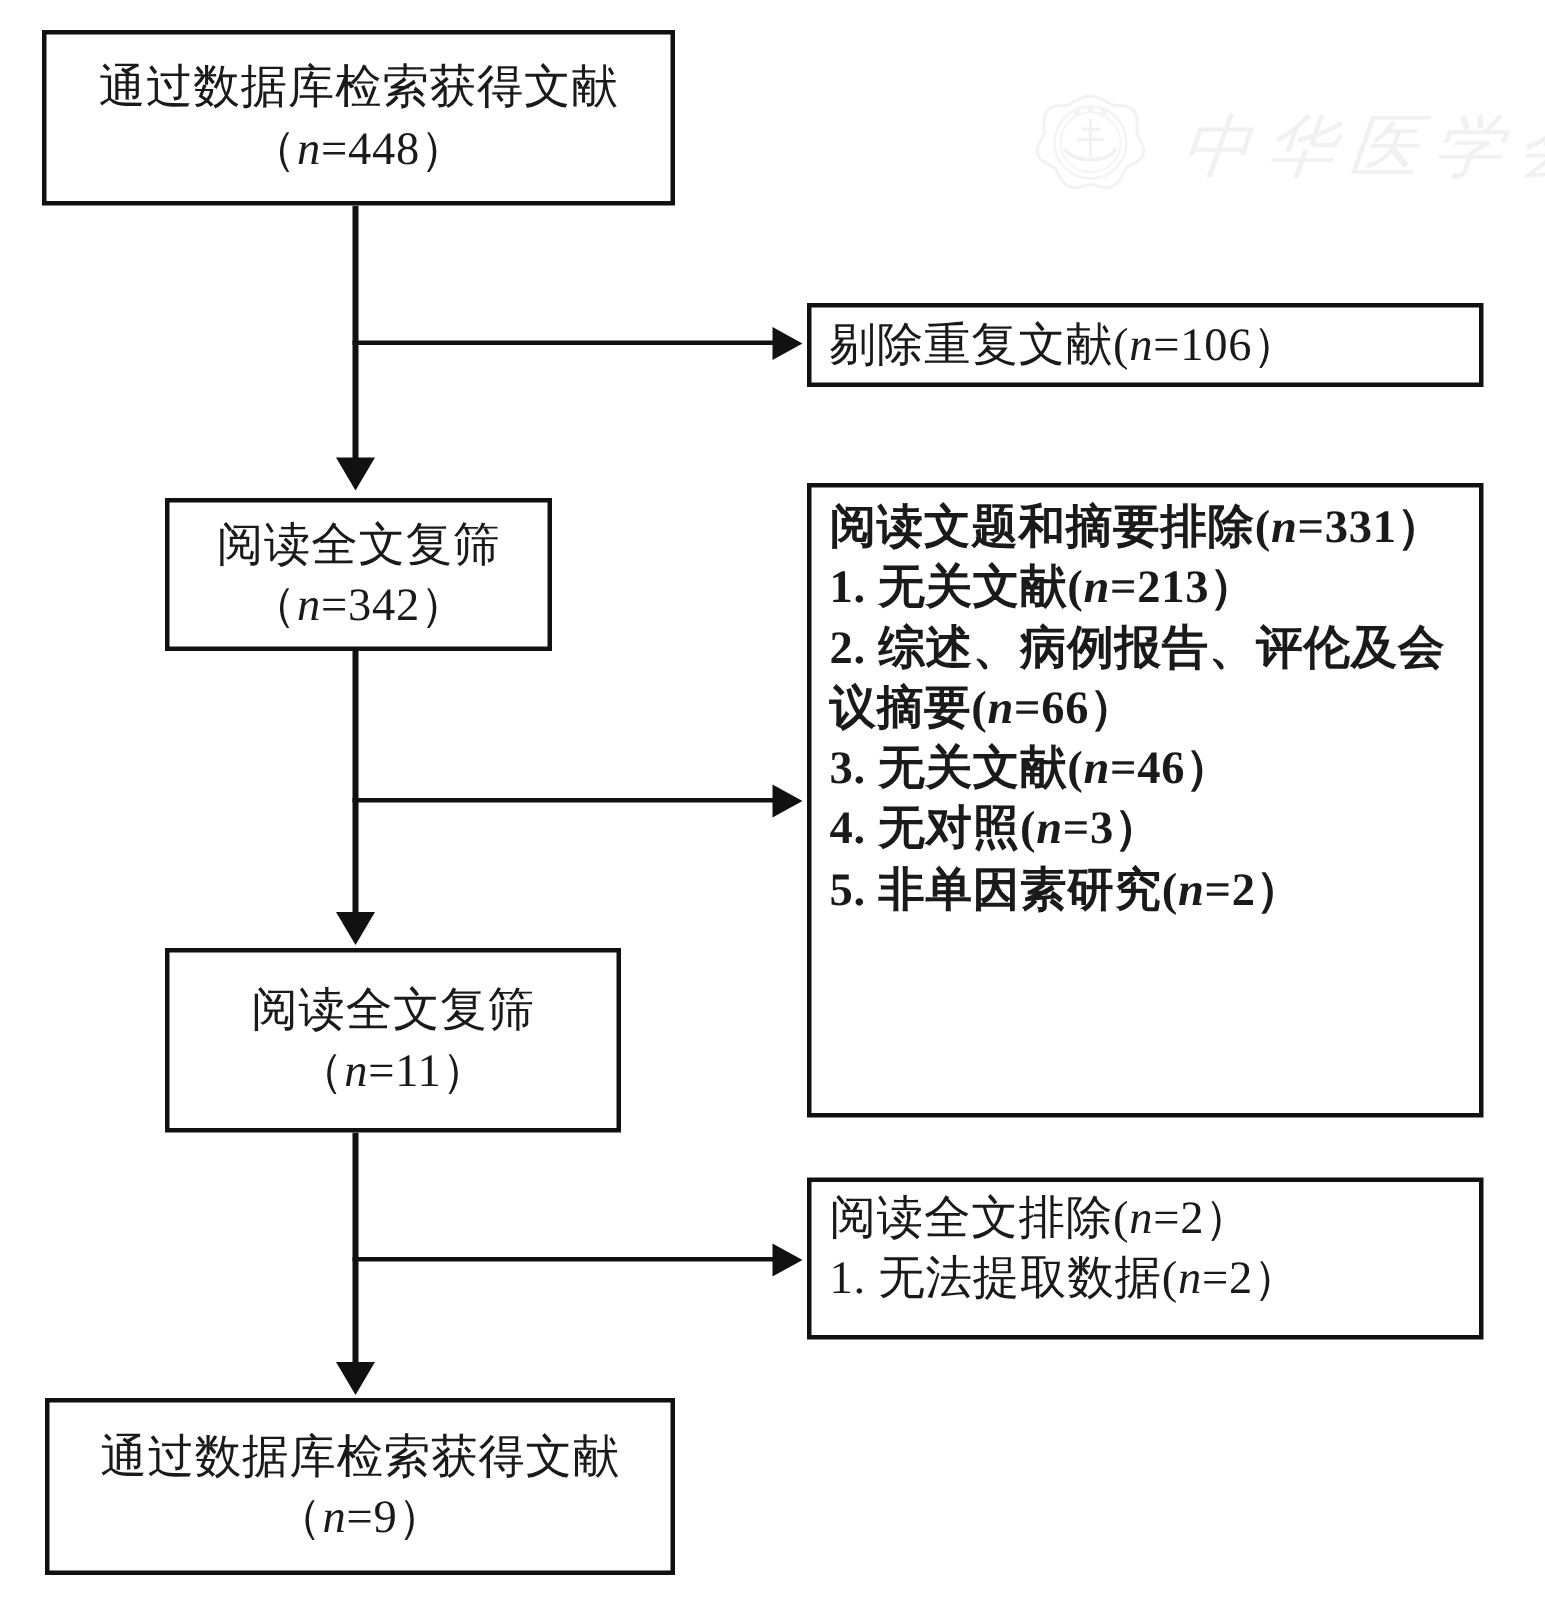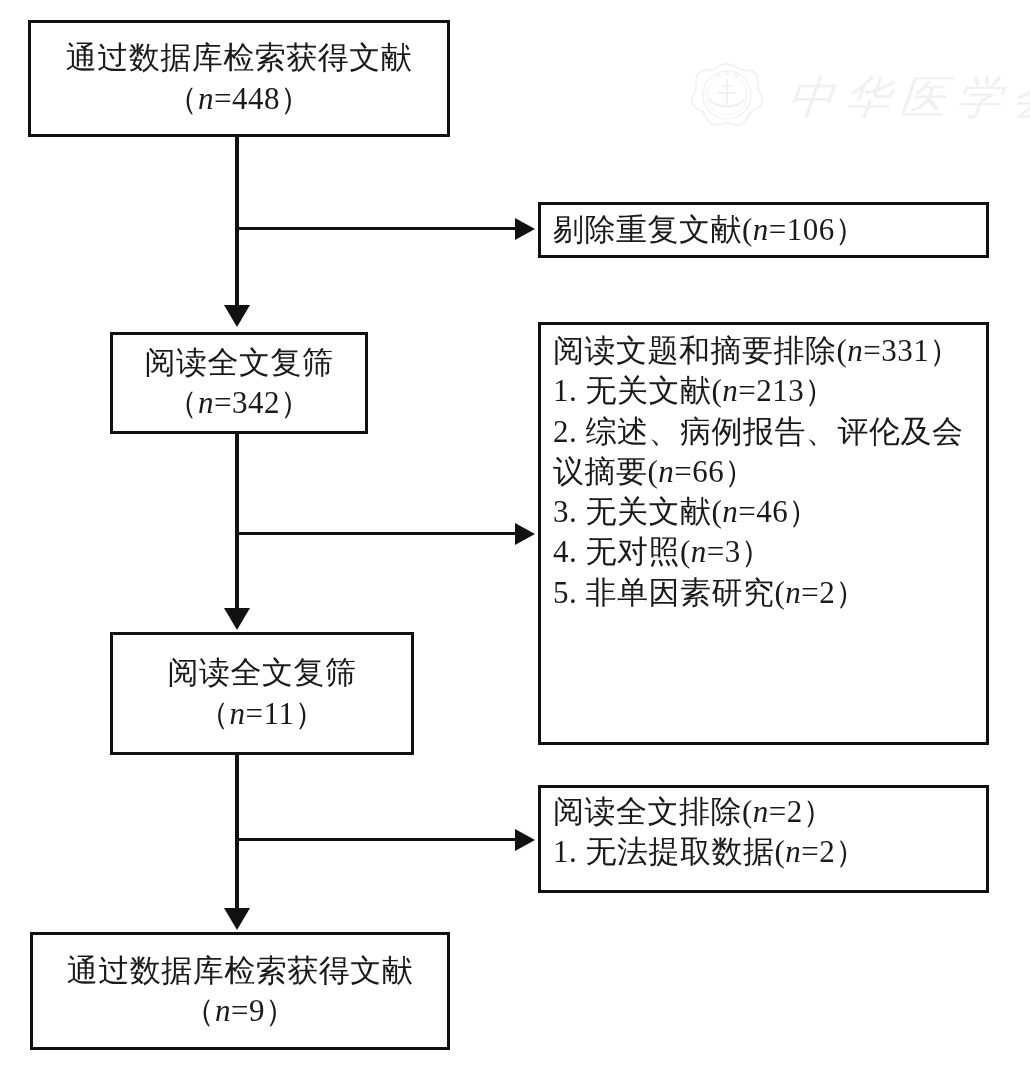--- a/index.html
+++ b/index.html
@@ -152,21 +152,21 @@
 
   <div class="node center" style="left:30px; top:932px; width:420px; height:118px;">
     <div class="nline">通过数据库检索获得文献</div>
     <div class="nline"><span>（</span><span class="nv">n</span><span>=9）</span></div>
   </div>
 
   <div class="node left" style="left:538px; top:202px; width:451px; height:56px;">
     <div class="nline"><span>剔除重复文献(</span><span class="nv">n</span><span>=106）</span></div>
   </div>
 
-  <div class="node left" style="left:538px; top:322px; width:451px; height:423px; justify-content:flex-start; padding-top:6px;">
+  <div class="node left" style="left:538px; top:322px; width:451px; height:423px; justify-content:flex-start; padding-top:6px;font-weight:bold;">
     <div class="nline"><span>阅读文题和摘要排除(</span><span class="nv">n</span><span>=331）</span></div>
     <div class="nline"><span>1.</span><span> 无关文献(</span><span class="nv">n</span><span>=213）</span></div>
     <div class="nline"><span>2.</span><span> 综述、病例报告、评伦及会</span><span class="nv"></span><span></span></div>
     <div class="nline"><span></span><span>议摘要(</span><span class="nv">n</span><span>=66）</span></div>
     <div class="nline"><span>3.</span><span> 无关文献(</span><span class="nv">n</span><span>=46）</span></div>
     <div class="nline"><span>4.</span><span> 无对照(</span><span class="nv">n</span><span>=3）</span></div>
     <div class="nline"><span>5.</span><span> 非单因素研究(</span><span class="nv">n</span><span>=2）</span></div>
   </div>
 
   <div class="node left" style="left:538px; top:785px; width:451px; height:108px; justify-content:flex-start; padding-top:4px;">

